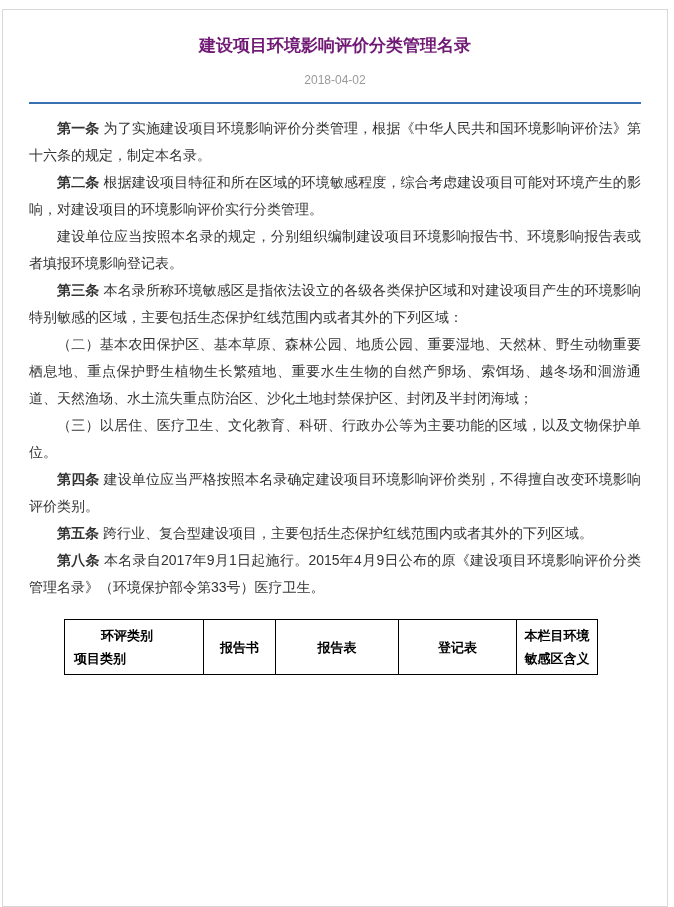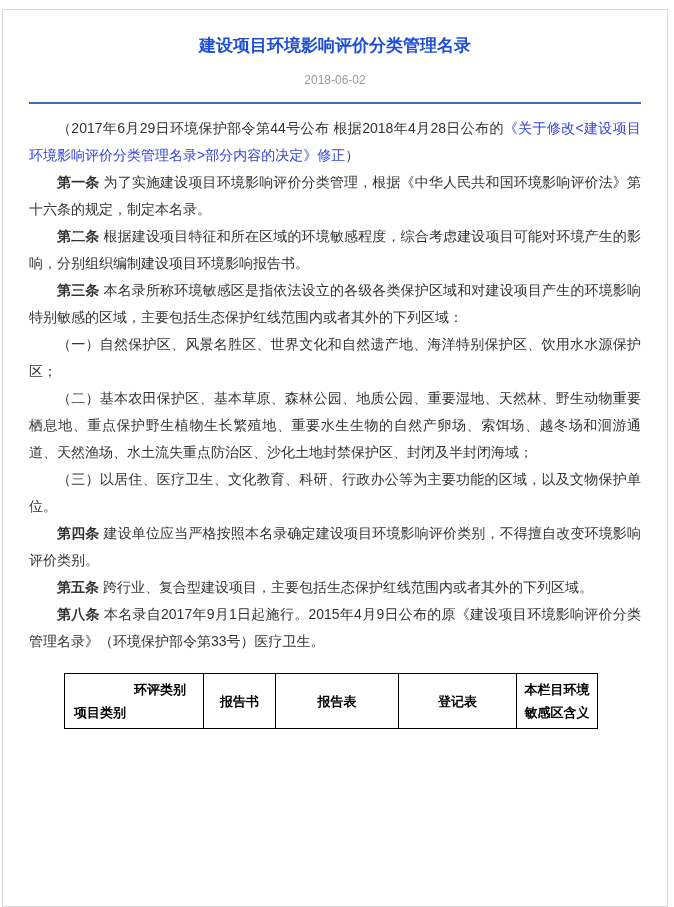--- a/index.html
+++ b/index.html
@@ -4,53 +4,52 @@
 <style>
   html,body { margin:0; padding:0; }
   body {
     width:674px; height:907px; overflow:hidden; background:#fff;
     font-family:"Liberation Sans","DejaVu Sans",sans-serif; color:#333;
   }
   .page {
     box-sizing:border-box; margin:9px 6px 0 2px; border:1px solid #d8d8d8;
     min-height:898px; padding:14px 26px 0; background:#fff;
   }
-  .title { font-size:17px; font-weight:bold; text-align:center; color:#1d4ed8; margin:10px 0 0; line-height:24px; }
+  .title { font-size:17px; font-weight:bold; text-align:center; color:#701a75; margin:10px 0 0; line-height:24px; }
   .date  { text-align:center; color:#999; font-size:12px; margin-top:15px; line-height:14px; }
   .rule  { border-top:2px solid #3a6fb0; margin-top:15px; }
   .article { margin-top:11px; font-size:14px; line-height:27px; color:#333; }
   .para { margin:0; text-indent:2em; text-align:justify; }
   .b { font-weight:bold; }
   a.link { color:#3344dd; text-decoration:none; cursor:pointer; }
   .catalog {
     border-collapse:collapse; table-layout:fixed; width:533px;
     margin:18px 0 0 35px; font-size:13px; color:#000;
   }
   .catalog th, .catalog td {
     border:1px solid #000; padding:1px 3px; vertical-align:middle;
     line-height:15px; word-break:break-all; text-align:left;
   }
   .catalog th { font-weight:bold; text-align:center; line-height:23px; padding:4px 3px; }
-  .corner-top { text-align:right; padding-right:14px; }
+  .corner-top { text-align:center; padding-right:14px; }
   .corner-bottom { text-align:left; padding-left:6px; }
 </style>
 </head>
 <body>
 
 <div class="page">
   <h1 class="title">建设项目环境影响评价分类管理名录</h1>
-  <div class="date">2018-06-02</div>
+  <div class="date">2018-04-02</div>
   <div class="rule"></div>
 
   <div class="article">
-      <p class="para"><span>（2017年6月29日环境保护部令第44号公布 根据2018年4月28日公布的</span><a href="#" class="link">《关于修改&lt;建设项目环境影响评价分类管理名录&gt;部分内容的决定》修正</a><span>）</span></p>
       <p class="para"><span class="b">第一条</span><span> 为了实施建设项目环境影响评价分类管理，根据《中华人民共和国环境影响评价法》第十六条的规定，制定本名录。</span></p>
-      <p class="para"><span class="b">第二条</span><span> 根据建设项目特征和所在区域的环境敏感程度，综合考虑建设项目可能对环境产生的影响，分别组织编制建设项目环境影响报告书。</span></p>
+      <p class="para"><span class="b">第二条</span><span> 根据建设项目特征和所在区域的环境敏感程度，综合考虑建设项目可能对环境产生的影响，对建设项目的环境影响评价实行分类管理。</span></p>
+      <p class="para"><span>建设单位应当按照本名录的规定，分别组织编制建设项目环境影响报告书、环境影响报告表或者填报环境影响登记表。</span></p>
       <p class="para"><span class="b">第三条</span><span> 本名录所称环境敏感区是指依法设立的各级各类保护区域和对建设项目产生的环境影响特别敏感的区域，主要包括生态保护红线范围内或者其外的下列区域：</span></p>
-      <p class="para"><span>（一）自然保护区、风景名胜区、世界文化和自然遗产地、海洋特别保护区、饮用水水源保护区；</span></p>
       <p class="para"><span>（二）基本农田保护区、基本草原、森林公园、地质公园、重要湿地、天然林、野生动物重要栖息地、重点保护野生植物生长繁殖地、重要水生生物的自然产卵场、索饵场、越冬场和洄游通道、天然渔场、水土流失重点防治区、沙化土地封禁保护区、封闭及半封闭海域；</span></p>
       <p class="para"><span>（三）以居住、医疗卫生、文化教育、科研、行政办公等为主要功能的区域，以及文物保护单位。</span></p>
       <p class="para"><span class="b">第四条</span><span> 建设单位应当严格按照本名录确定建设项目环境影响评价类别，不得擅自改变环境影响评价类别。</span></p>
       <p class="para"><span class="b">第五条</span><span> 跨行业、复合型建设项目，主要包括生态保护红线范围内或者其外的下列区域。</span></p>
       <p class="para"><span class="b">第八条</span><span> 本名录自2017年9月1日起施行。2015年4月9日公布的原《建设项目环境影响评价分类管理名录》（环境保护部令第33号）医疗卫生。</span></p>
     </div>
 
   <table class="catalog">
     <colgroup>
       <col style="width:27px">

